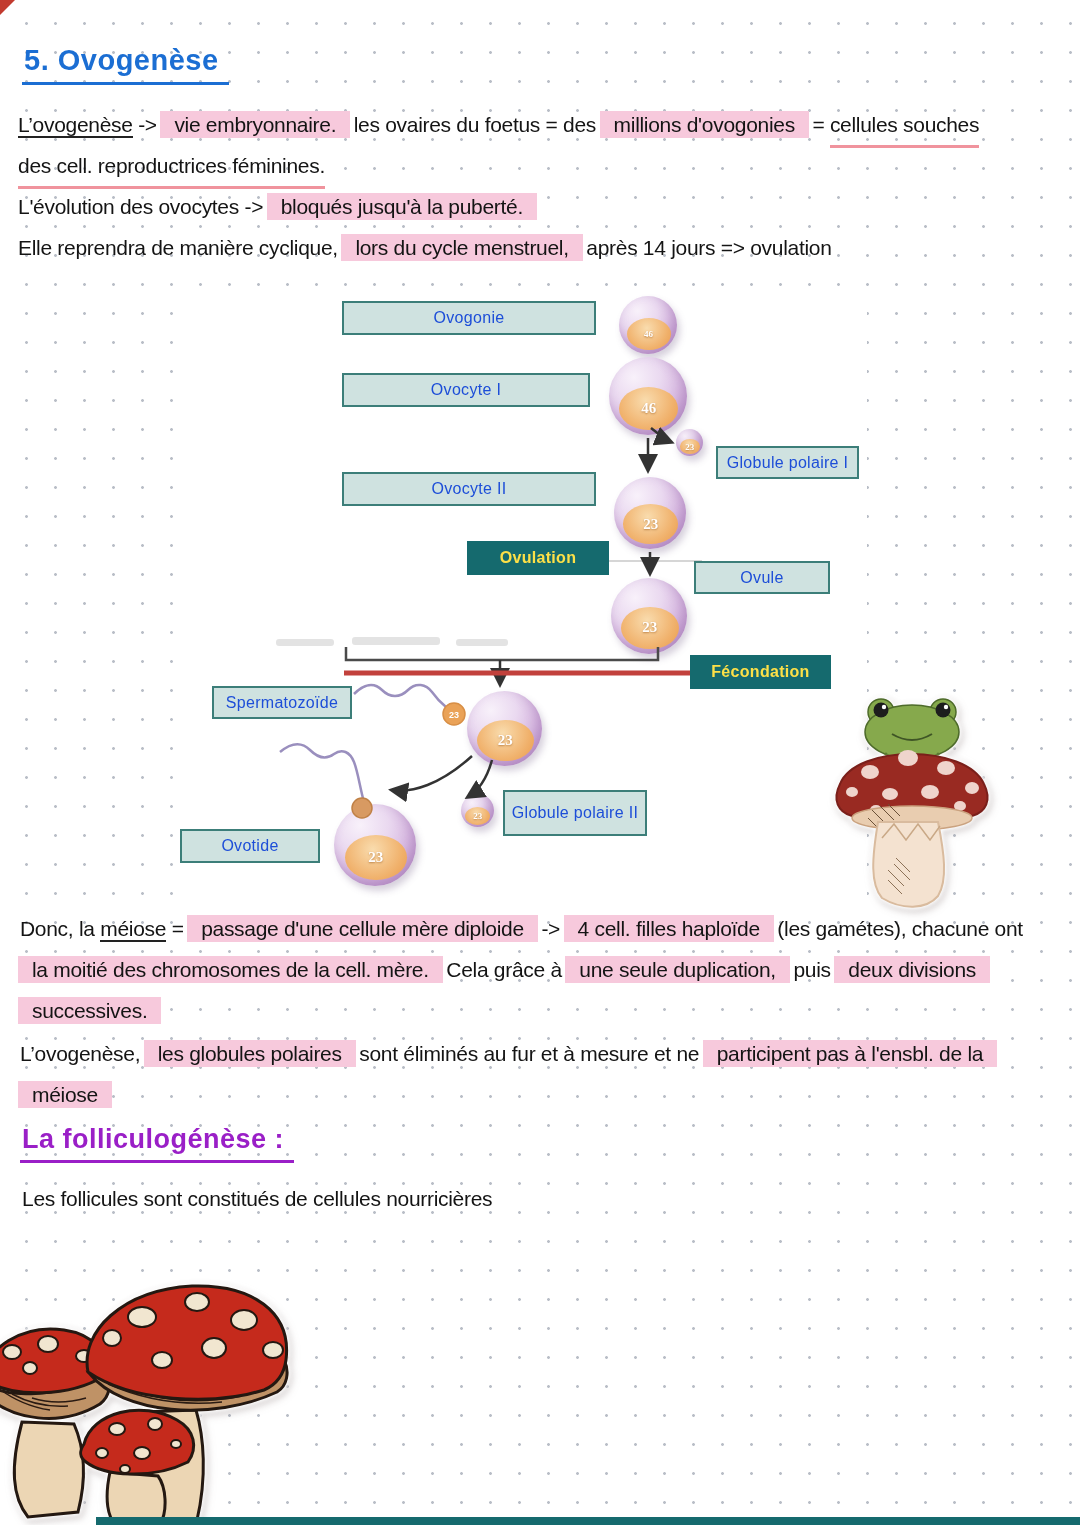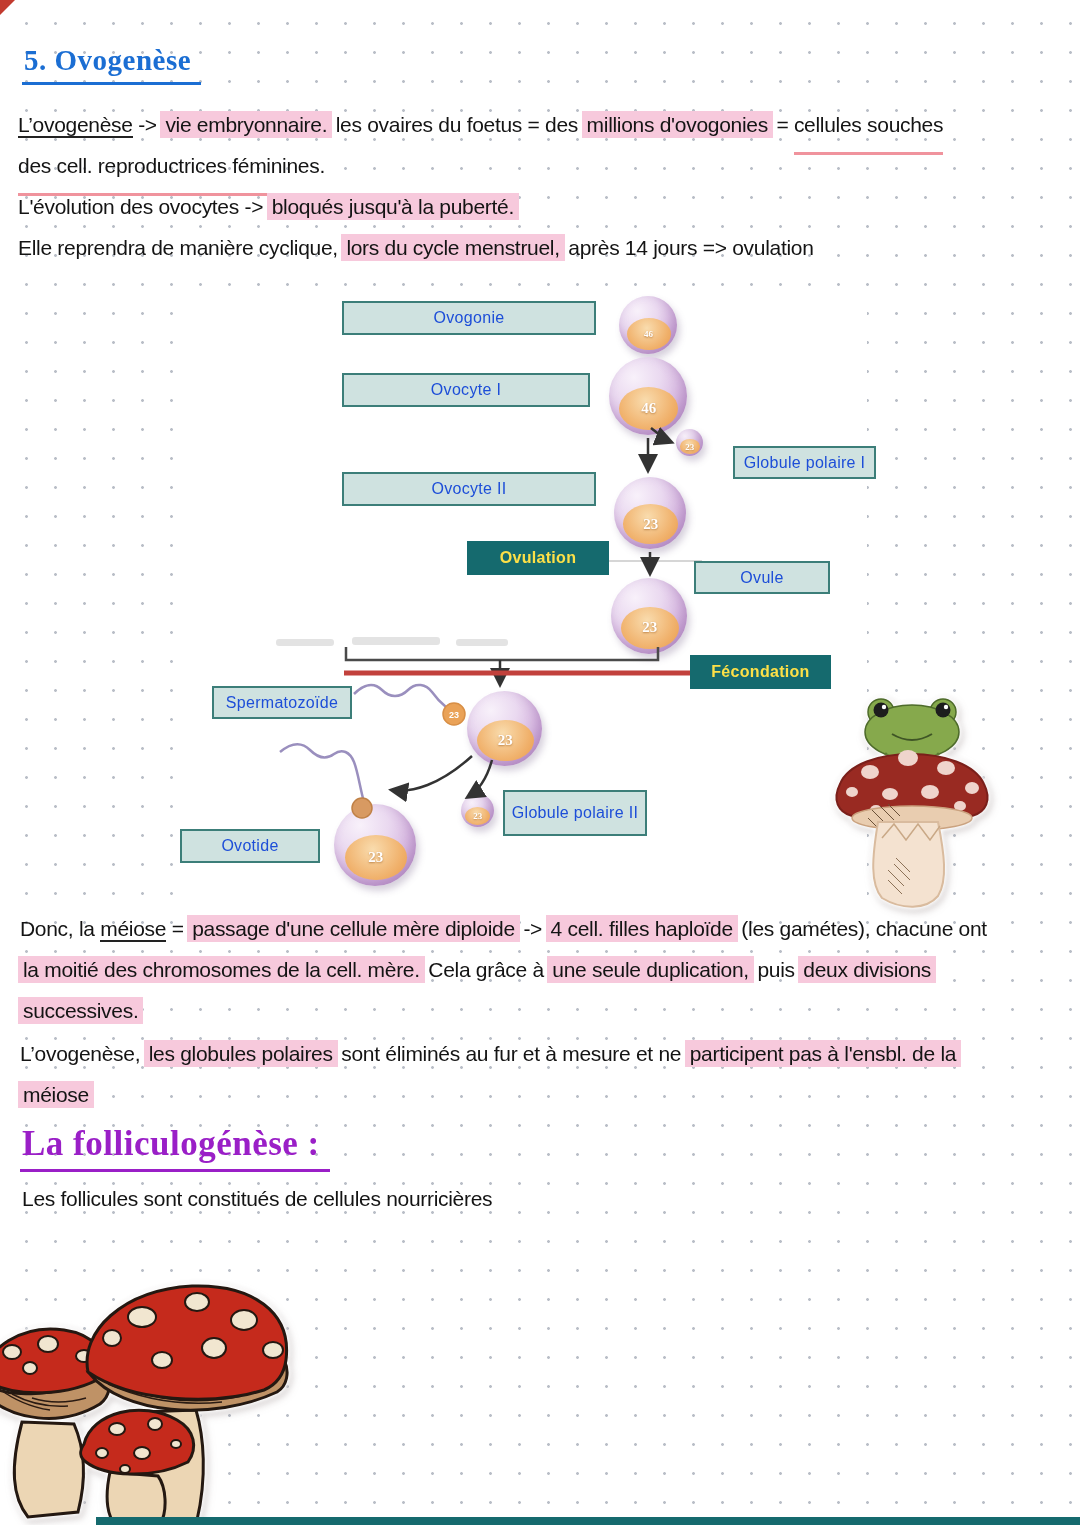--- a/index.html
+++ b/index.html
@@ -6,31 +6,31 @@
   .page{
     position:relative;width:1080px;height:1525px;margin:0 auto;
     background-color:#ffffff;
     background-image:radial-gradient(circle,#b9bec7 1.2px,rgba(185,190,199,0) 1.6px);
     background-size:29px 29px;background-position:12px 9px;
     overflow:hidden;
     font-family:"Liberation Sans",sans-serif;color:#111;
   }
   
   .h-title{
-    position:absolute;margin:0;font-family:Liberation Serif, serif;font-weight:bold;
+    position:absolute;margin:0;font-family:Liberation Sans, sans-serif;font-weight:bold;
     padding:0 10px 5px 2px;border-bottom:3px solid currentColor;letter-spacing:.5px;
   }
   #title1{left:22px;top:44px;font-size:29px;color:#1b6ed3;}
-  #title2{left:20px;top:1124px;font-size:35px;color:#9a1fc7;}
+  #title2{left:20px;top:1124px;font-size:27px;color:#9a1fc7;}
   
   .para{position:absolute;left:18px;}
   .tline{white-space:nowrap;height:41px;line-height:41px;font-size:21px;letter-spacing:-0.3px;color:#141414;}
-  .seg-hl{background:#f7c9dc;border-radius:0;padding:2px 5px;margin:0 -2px;}
+  .seg-hl{background:#f7c9dc;border-radius:0;padding:2px 14px;margin:0 -2px;}
   .seg-ul-black{border-bottom:2.5px solid #222;padding-bottom:0;}
-  .seg-ul-pink{border-bottom:3.5px solid #f0939d;padding-bottom:16px;}
+  .seg-ul-pink{border-bottom:3.5px solid #f0939d;padding-bottom:9px;}
   
   .diagram-bg{position:absolute;left:175px;top:292px;width:692px;height:616px;background:#fff;}
   .dbox{
     position:absolute;background:#cfe2e0;border:2px solid #3c7e79;box-sizing:border-box;
     display:flex;align-items:center;justify-content:center;
     font-size:16px;color:#1d4ed8;letter-spacing:.3px;
   }
   .dbox.dark{background:#156a6e;border-color:#156a6e;color:#fde047;font-weight:bold;}
   .cell{
     position:absolute;border-radius:50%;
@@ -144,21 +144,21 @@
     <path d="M280,752 c12,-10 22,-10 30,-2 c8,8 16,10 24,4 c8,-6 16,-2 20,8 c4,10 6,26 10,40" fill="none" stroke="#9a8fbe" stroke-width="2.5"></path>
     <circle cx="362" cy="808" r="10" fill="#d89a62" stroke="#c08146" stroke-width="1.5"></circle>
   </svg>
 
   <div class="dbox" style="left:342px;top:301px;width:254px;height:34px;">
       <span>Ovogonie</span>
     </div>
   <div class="dbox" style="left:342px;top:373px;width:248px;height:34px;">
       <span>Ovocyte I</span>
     </div>
-  <div class="dbox" style="left:733px;top:446px;width:143px;height:33px;">
+  <div class="dbox" style="left:716px;top:446px;width:143px;height:33px;">
       <span>Globule polaire I</span>
     </div>
   <div class="dbox" style="left:342px;top:472px;width:254px;height:34px;">
       <span>Ovocyte II</span>
     </div>
   <div class="dbox dark" style="left:467px;top:541px;width:142px;height:34px;">
       <span>Ovulation</span>
     </div>
   <div class="dbox" style="left:694px;top:561px;width:136px;height:33px;">
       <span>Ovule</span>

